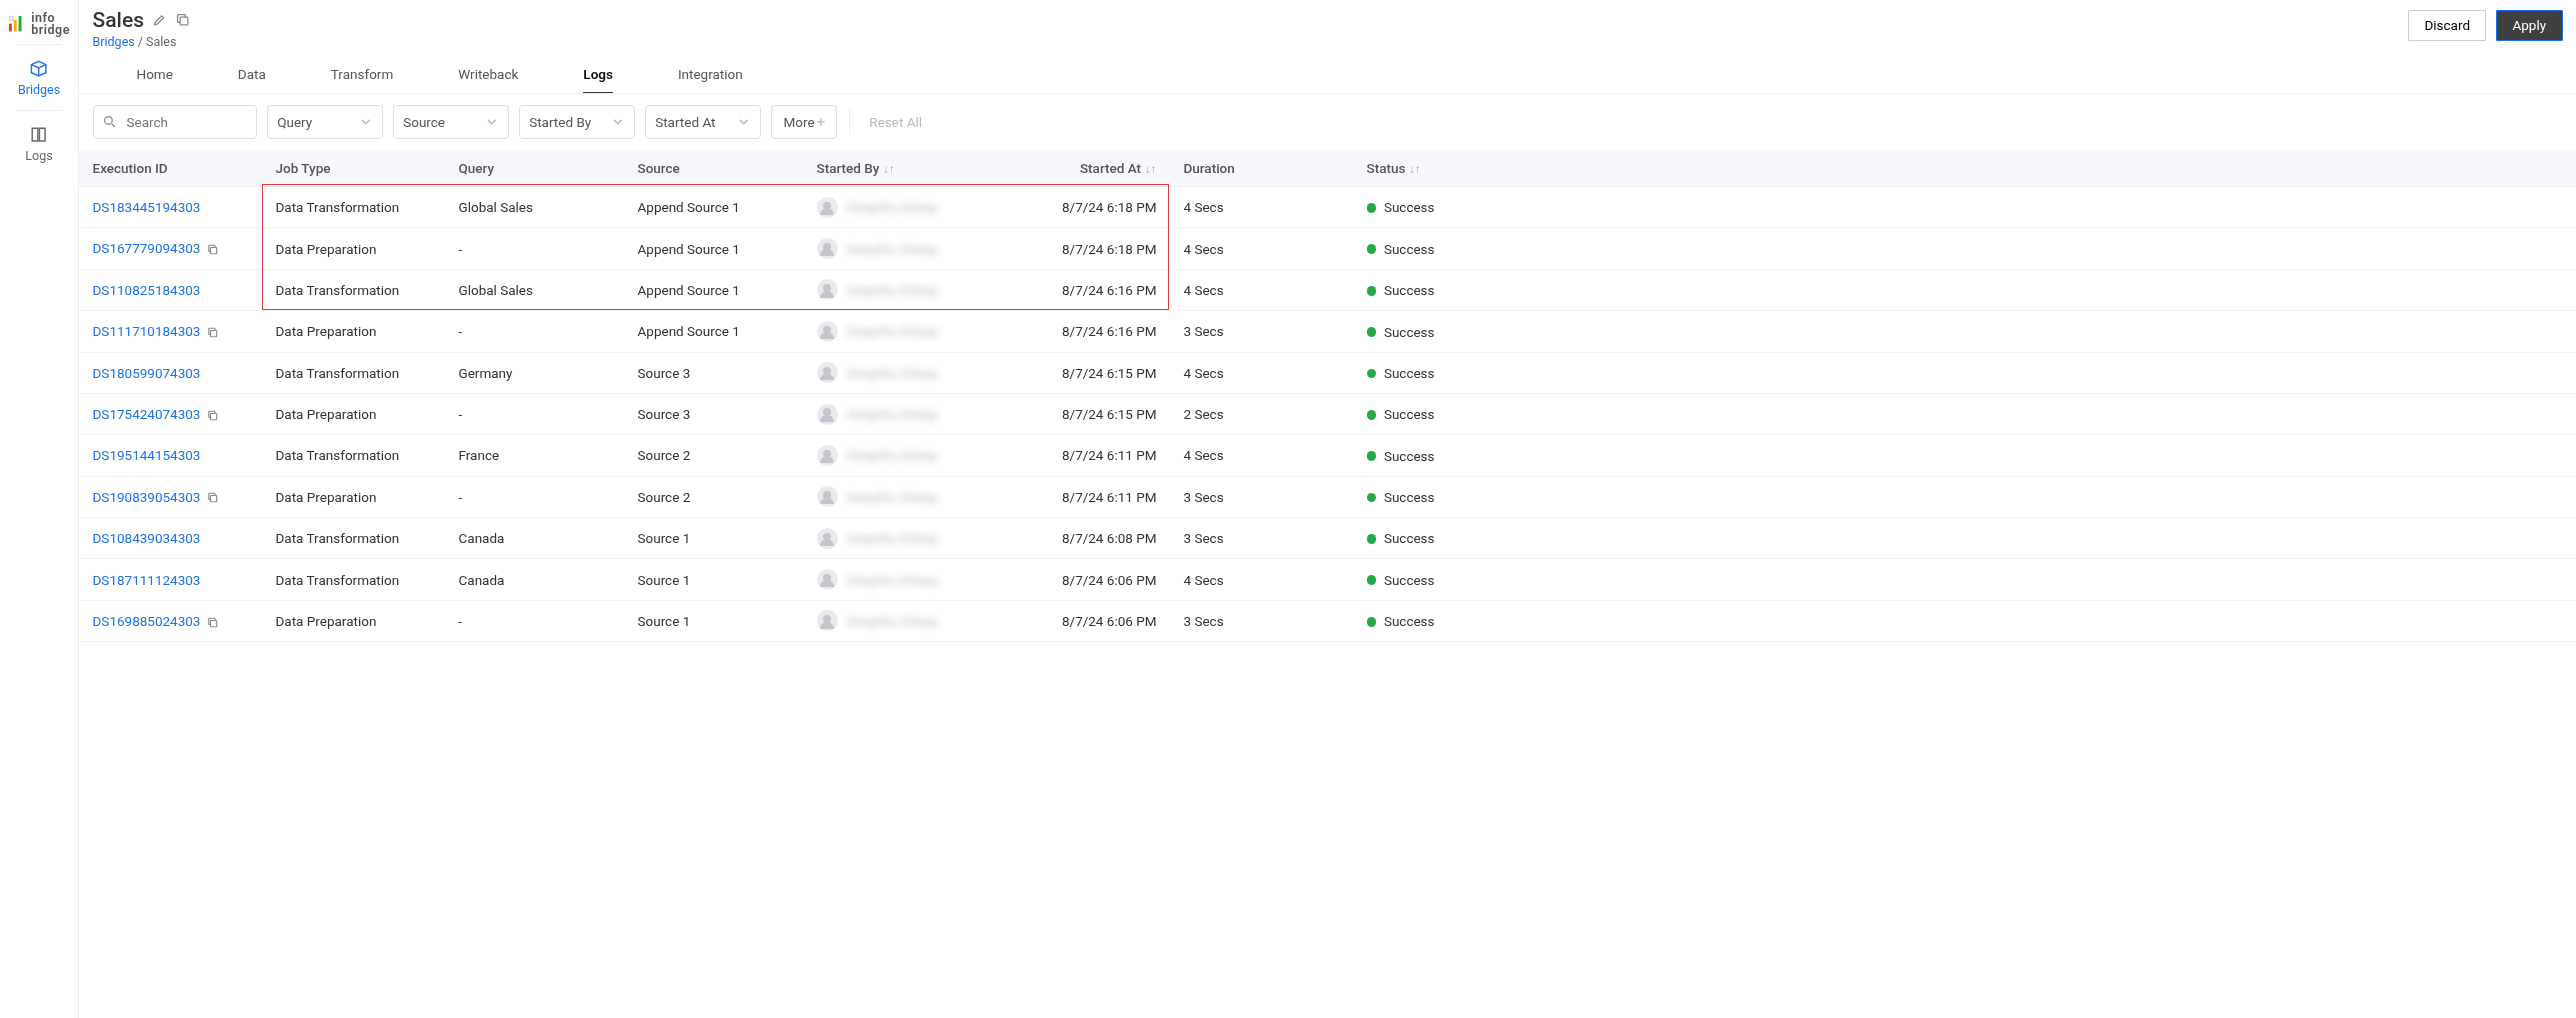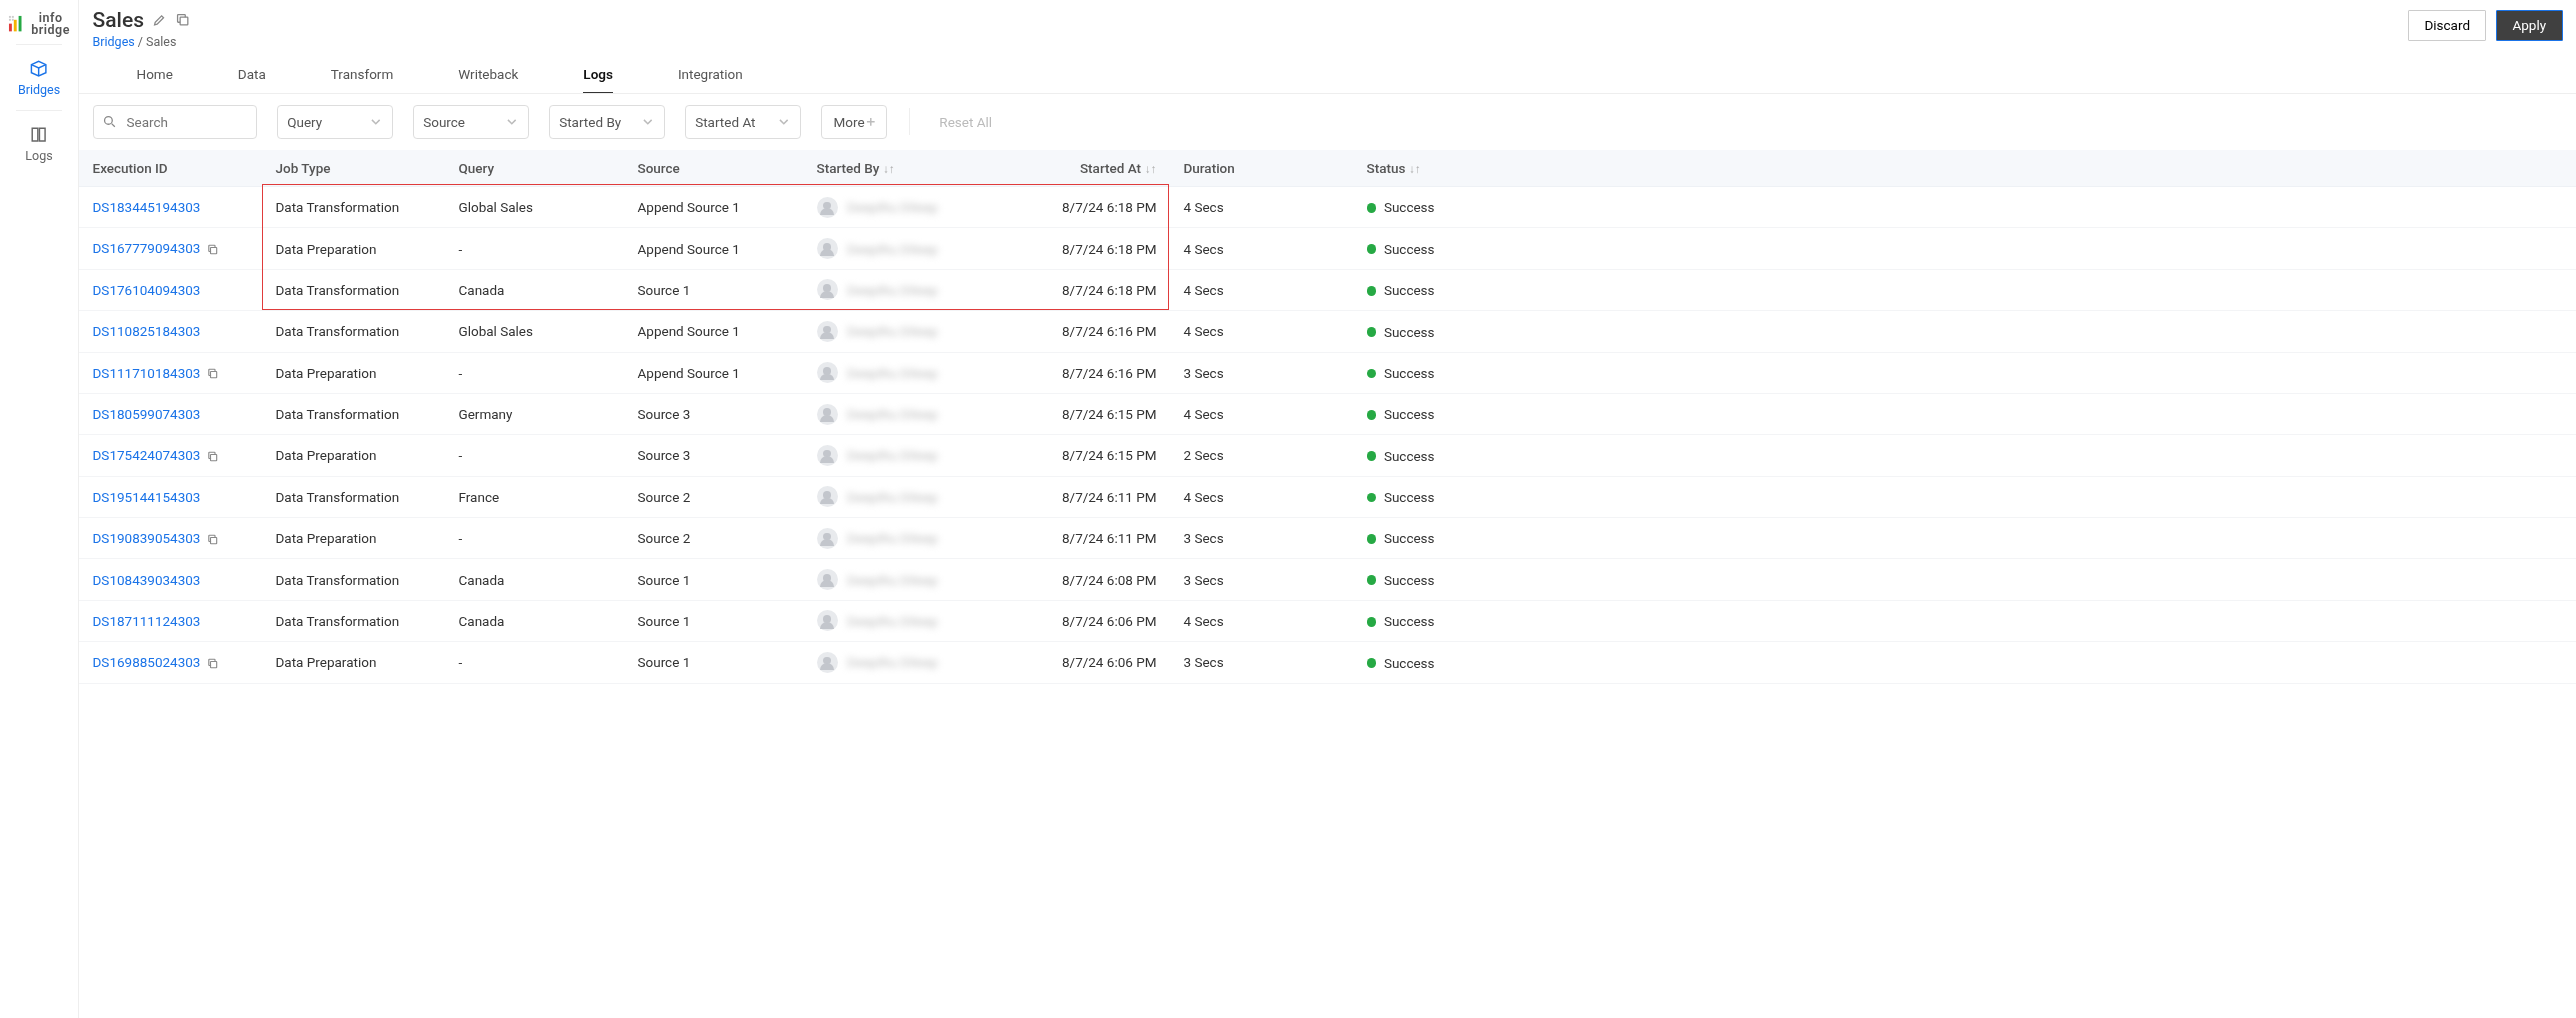--- a/index.html
+++ b/index.html
@@ -1,19 +1,19 @@
 <!DOCTYPE html>
 <html><head>
 <meta charset="utf-8">
 <style>
   * { box-sizing: border-box; margin: 0; padding: 0; font-family: -apple-system, BlinkMacSystemFont, "Segoe UI", Roboto, Helvetica, Arial, sans-serif; }
   body { font-size: 13.5px; color: #333; background: #fff; }
   .app { display: flex; width: 100%; height: 100vh; }
 
-  .left-rail { width: 79px; border-right: 1px solid #eee; display: flex; flex-direction: column; align-items: center; padding-top: 7.7px; text-align: center; }
+  .left-rail { width: 79px; border-right: 1px solid #eee; display: flex; flex-direction: column; align-items: center; padding-top: 7.7px; }
   .logo { display:flex; align-items:center; gap:3.9px; font-size:13.5px; font-weight:600; color:#555; line-height:1; padding:3.9px 0 5.8px;}
   .logo svg { flex-shrink:0; }
   .logo .logo-text { display:flex; flex-direction:column; font-size:12.5px; letter-spacing:0.5px;}
   .rail-item { width:100%; display:flex; flex-direction:column; align-items:center; padding:11.6px 0; cursor:pointer; font-size:12.5px; color:#666; }
   .rail-item.active { color: #1a73e8; }
   .rail-item svg { width:19.3px; height:19.3px; margin-bottom:3.9px; }
   .rail-sep { width: 60%; height:1px; background:#eee; margin:1.9px 0;}
 
   .main { flex:1; display:flex; flex-direction:column; }
 
@@ -25,21 +25,21 @@
   .crumbs a { color:#1a73e8; text-decoration:none; }
 
   .header-actions { display:flex; gap:9.7px; align-items:flex-start; padding-top:1.9px;}
   .btn { padding: 6.8px 15.4px; border-radius:1px; font-size:13.5px; cursor:pointer; border:1px solid #ccc; background:#fff; }
   .btn.primary { background:#404040; border-color:#1a73e8; color:#fff; }
 
   .tabs { display:flex; gap:21px; padding: 5.8px 13.5px 0; border-bottom:1px solid #eee; font-size:13.5px; margin-top:3.9px;}
   .tab { padding-bottom:9.7px; cursor:pointer; color:#555;margin-left:44px;}
   .tab.active { border-bottom:1.9px solid #333; font-weight:600; color:#111;}
 
-  .toolbar { display:flex; align-items:center; gap:20px; padding:11.6px 13.5px; }
+  .toolbar { display:flex; align-items:center; gap:10px; padding:11.6px 13.5px; }
   .search { position:relative; width:164px;}
   .search input { width:100%; padding:7.7px 9.7px 7.7px 33px; border:1px solid #ddd; border-radius:3.9px; font-size:13.5px;}
   .search svg { position:absolute; left:9.7px; top:8.7px; width:15.4px; height:15.4px; color:#888;}
   .filter { display:flex; align-items:center; justify-content:space-between; border:1px solid #ddd; border-radius:3.9px; padding:7.7px 9.7px; min-width:116px; font-size:13.5px; color:#555; cursor:pointer;}
   .filter.sm { min-width:60px;padding-left:12px; }
   .filter svg { width:11.6px; height:11.6px; color:#bbb;}
   .vsep { width:1px; height:27px; background:#eee; margin:0 1.9px;}
   .reset { color:#bbb; font-size:13.5px; cursor:pointer; padding:7.7px;}
 
   .table-wrap { position:relative; }
@@ -221,30 +221,20 @@
                 </span></td>
               <td>Data Preparation</td>
               <td>-</td>
               <td>Append Source 1</td>
               <td><span class="avatar"></span><span class="user-name">Deepthu Dileep</span></td>
               <td class="right">8/7/24 6:18 PM</td>
               <td>4 Secs</td>
               <td><span class="status-dot"></span><span class="status-text">Success</span></td>
             </tr>
             <tr>
-              <td><span class="link">DS176104094303</span></td>
-              <td>Data Transformation</td>
-              <td>Canada</td>
-              <td>Source 1</td>
-              <td><span class="avatar"></span><span class="user-name">Deepthu Dileep</span></td>
-              <td class="right">8/7/24 6:18 PM</td>
-              <td>4 Secs</td>
-              <td><span class="status-dot"></span><span class="status-text">Success</span></td>
-            </tr>
-            <tr>
               <td><span class="link">DS110825184303</span></td>
               <td>Data Transformation</td>
               <td>Global Sales</td>
               <td>Append Source 1</td>
               <td><span class="avatar"></span><span class="user-name">Deepthu Dileep</span></td>
               <td class="right">8/7/24 6:16 PM</td>
               <td>4 Secs</td>
               <td><span class="status-dot"></span><span class="status-text">Success</span></td>
             </tr>
             <tr>

